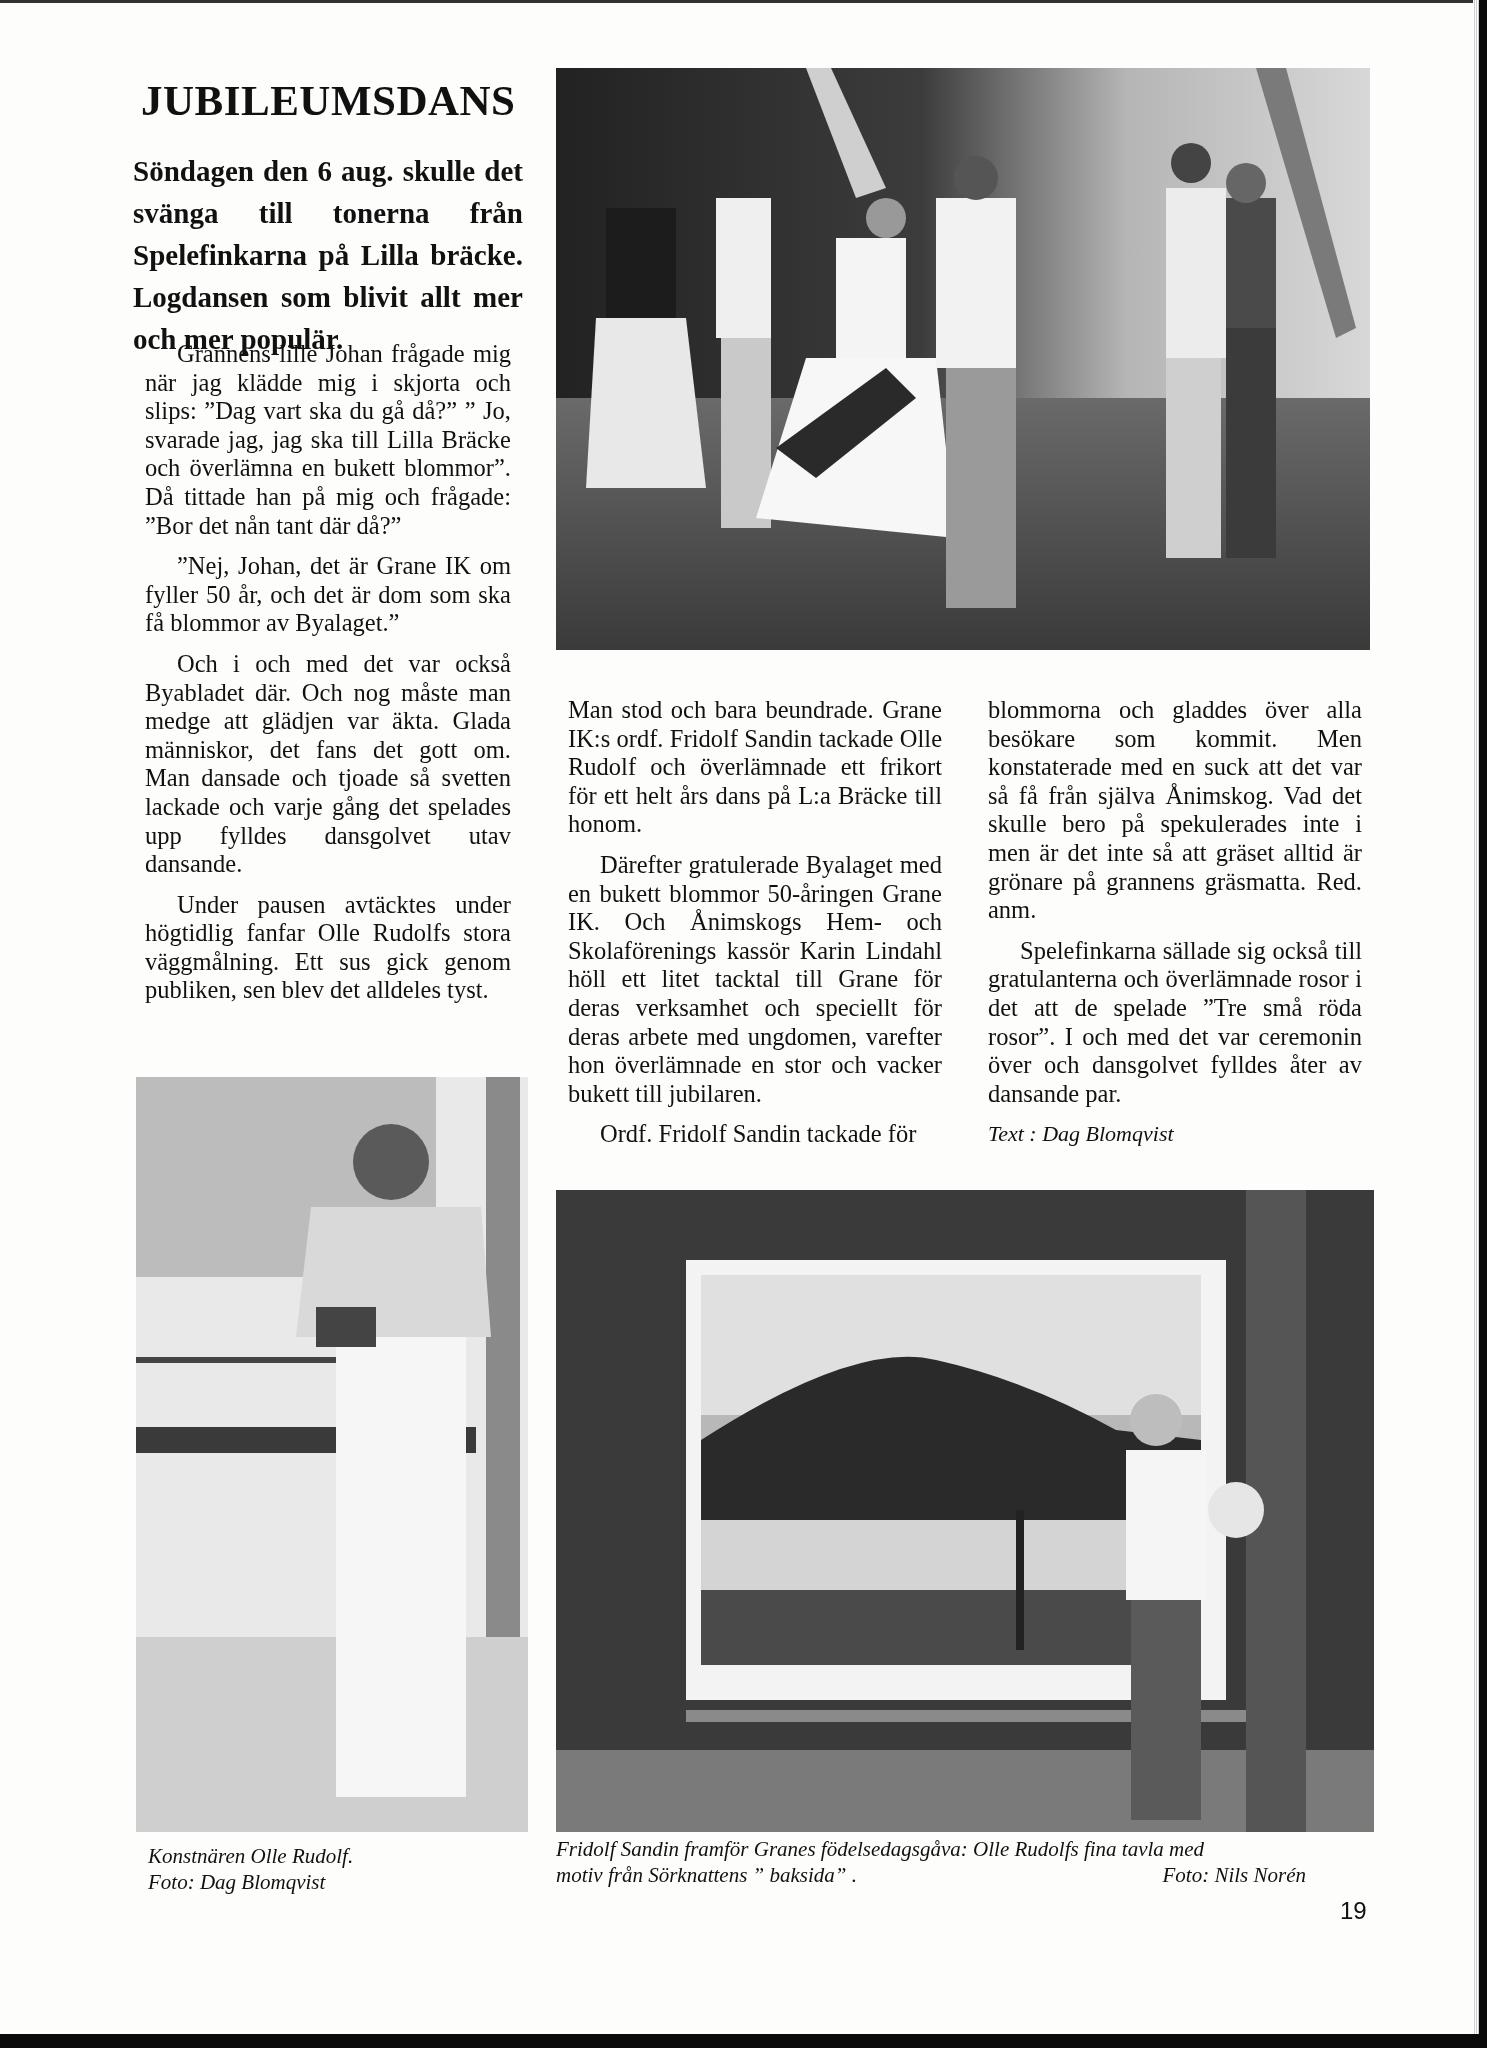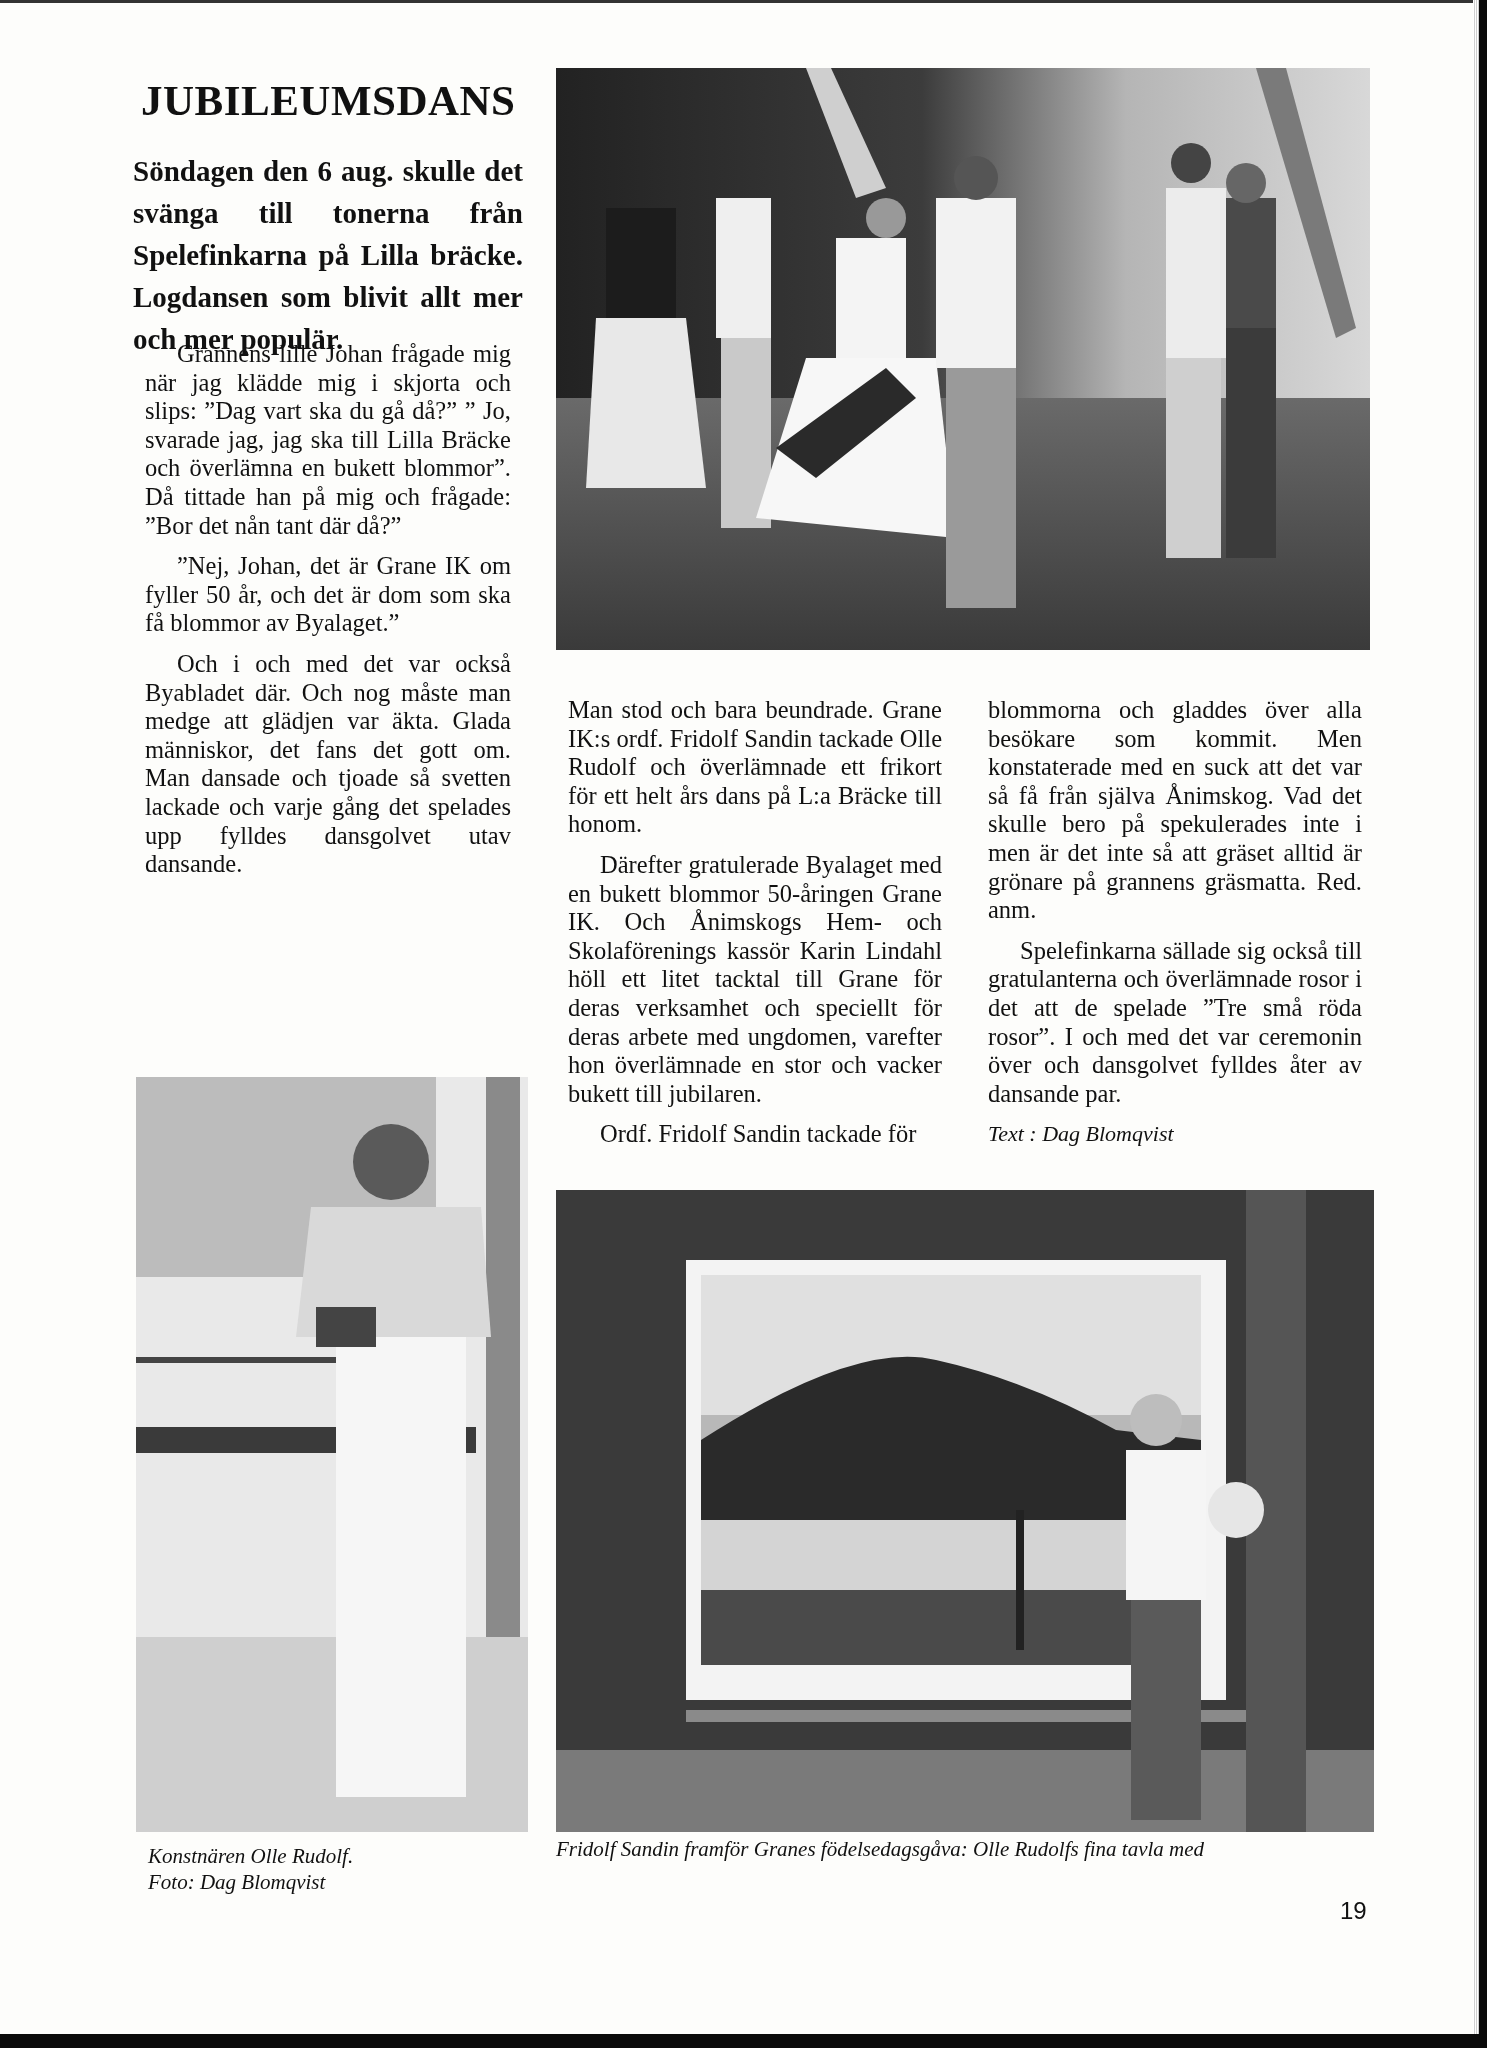--- a/index.html
+++ b/index.html
@@ -58,20 +58,21 @@
 <div class="scan-right"></div>
 <div class="scan-bottom"></div>
 
 <h1 class="title">JUBILEUMSDANS</h1>
 <p class="lead">Söndagen den 6 aug. skulle det svänga till tonerna från Spelefinkarna på Lilla bräcke. Logdansen som blivit allt mer och mer populär.</p>
 
 <div class="col col-left">
   <p>Grannens lille Johan frågade mig när jag klädde mig i skjorta och slips: ”Dag vart ska du gå då?” ” Jo, svarade jag, jag ska till Lilla Bräcke och överlämna en bukett blommor”. Då tittade han på mig och frågade: ”Bor det nån tant där då?”</p>
   <p>”Nej, Johan, det är Grane IK om fyller 50 år, och det är dom som ska få blommor av Byalaget.”</p>
   <p>Och i och med det var också Byabladet där. Och nog måste man medge att glädjen var äkta. Glada människor, det fans det gott om. Man dansade och tjoade så svetten lackade och varje gång det spelades upp fylldes dansgolvet utav dansande.</p>
+  <p>Under pausen avtäcktes under högtidlig fanfar Olle Rudolfs stora väggmålning. Ett sus gick genom publiken, sen blev det alldeles tyst.</p>
 </div>
 
 <div class="col col-mid">
   <p class="noindent">Man stod och bara beundrade. Grane IK:s ordf. Fridolf Sandin tackade Olle Rudolf och överlämnade ett frikort för ett helt års dans på L:a Bräcke till honom.</p>
   <p>Därefter gratulerade Byalaget med en bukett blommor 50-åringen Grane IK. Och Ånimskogs Hem- och Skolaförenings kassör Karin Lindahl höll ett litet tacktal till Grane för deras verksamhet och speciellt för deras arbete med ungdomen, varefter hon överlämnade en stor och vacker bukett till jubilaren.</p>
   <p>Ordf. Fridolf Sandin tackade för</p>
 </div>
 
 <div class="col col-right">
   <p class="noindent">blommorna och gladdes över alla besökare som kommit. Men konstaterade med en suck att det var så få från själva Ånimskog. Vad det skulle bero på spekulerades inte i men är det inte så att gräset alltid är grönare på grannens gräsmatta. Red. anm.</p>
@@ -153,15 +154,19 @@
   </svg>
 </div>
 
 <div class="caption caption-left">
   <div>Konstnären Olle Rudolf.</div>
   <div>Foto: Dag Blomqvist</div>
 </div>
 
 <div class="caption caption-right">
   <div>Fridolf Sandin framför Granes födelsedagsgåva: Olle Rudolfs fina tavla med</div>
+  <div class="line2">
+    <span>motiv från Sörknattens ” baksida” .</span>
+    <span>Foto: Nils Norén</span>
+  </div>
 </div>
 
 <div class="page-number">19</div>
 
 </body></html>

